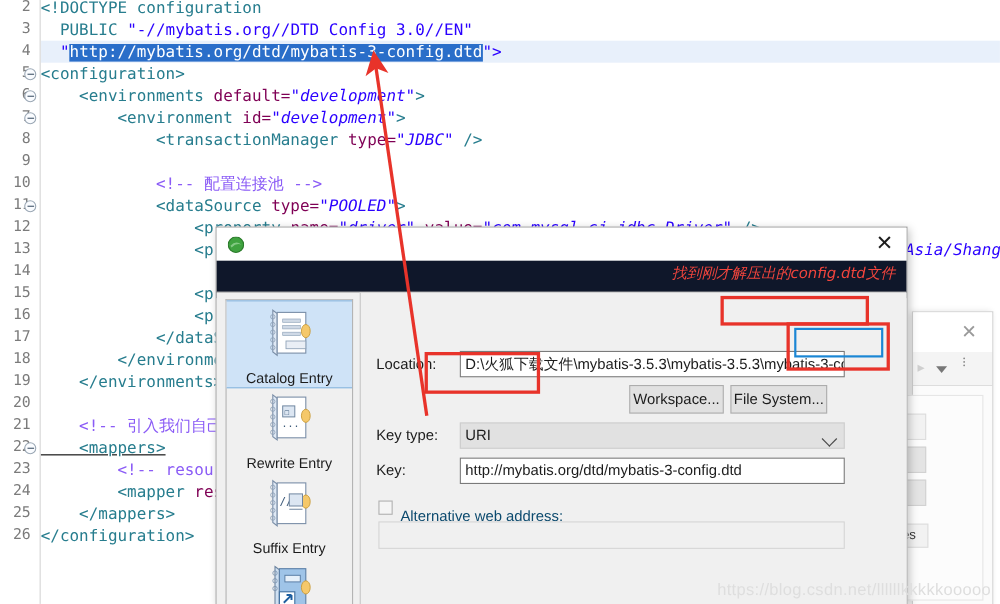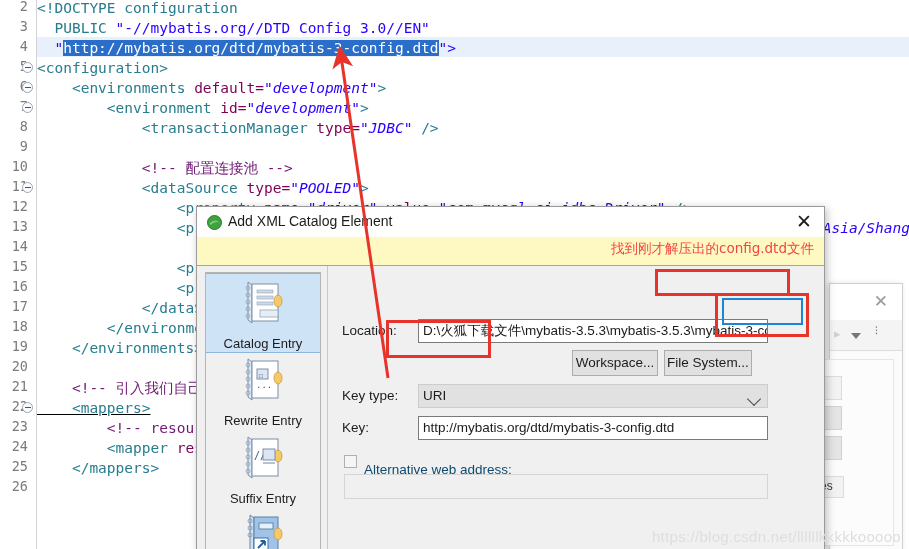--- a/index.html
+++ b/index.html
@@ -66,21 +66,21 @@
     left: 0;
     white-space: pre;
     font-family: "DejaVu Sans Mono", monospace;
     font-size: 14.5px;
     line-height: 20px;
     color: #000000;
   }
   .t-tag  { color: #277d8e; }
   .t-attr { color: #7f0055; }
   .t-val  { color: #2a00ff; font-style: italic; }
-  .t-cmt  { color: #701a75; }
+  .t-cmt  { color: #8b5cf6; }
   .t-pln  { color: #000000; }
   .t-dt   { color: #277d8e; }
   .t-str  { color: #2a00ff; }
   .sel {
     background: #2a6ec9;
     color: #ffffff;
   }
   #selrowbg {
     position: absolute;
     left: 37px;
@@ -198,22 +198,23 @@
     font-size: 19px;
     line-height: 22px;
     text-align: center;
     font-family: "Liberation Sans", sans-serif;
     cursor: pointer;
   }
   #dlg-banner {
     position: absolute;
     left: 0; top: 30px; right: 0;
     height: 28px;
-    background: #fef9c3;
+    background: #0f172a;
     border-bottom: 6px solid #a3a3a3;
+    font-style: italic;
   }
   #dlg-annot {
     position: absolute;
     right: 10px; top: 3px;
     font-size: 13.5px;
     color: #f2453d;
     font-family: "DejaVu Sans", sans-serif;
     white-space: nowrap;
   }
   #dlg-body {
@@ -426,20 +427,21 @@
       <div class="cline" style="top: 278px;"><span class="t-tag">                &lt;property</span></div>
       <div class="cline" style="top: 298px;"><span class="t-tag">            &lt;/dataSource&gt;</span></div>
       <div class="cline" style="top: 318px;"><span class="t-tag">        &lt;/environment&gt;</span></div>
       <div class="cline" style="top: 338px;"><span class="t-tag">    &lt;/environments&gt;</span></div>
       <div class="cline" style="top: 358px;"></div>
       <div class="cline" style="top: 378px;"><span class="t-cmt">    &lt;!-- 引入我们自己的映射文件 --&gt;</span></div>
       <div class="cline" style="top: 398px; text-decoration: underline;"><span class="t-tag">    &lt;mappers&gt;</span></div>
       <div class="cline" style="top: 418px;"><span class="t-cmt">        &lt;!-- resource --&gt;</span></div>
       <div class="cline" style="top: 438px;"><span class="t-tag">        &lt;mapper </span><span class="t-attr">resource=</span><span class="t-val">"UserMapper.xml"</span><span class="t-tag">/&gt;</span></div>
       <div class="cline" style="top: 458px;"><span class="t-tag">    &lt;/mappers&gt;</span></div>
+      <div class="cline" style="top: 478px;"><span class="t-tag">&lt;/configuration&gt;</span></div>
     </div>
 </div>
 
 <div id="bgwin" style="left: 829px; top: 283px; width: 72px; height: 266px;">
   <div id="bgwin-title">
     <span class="bgw-close" style="right:14px; top:7px;">✕</span>
   </div>
   <div id="bgwin-toolbar">
     <span class="bgw-arrow" style="left:4px; top:6px;">▸</span>
     <span class="bgw-chev" style="left:21px; top:13px;"></span>
@@ -458,21 +460,20 @@
 
 <div id="dialog" style="left: 196px; top: 206px; width: 627px; height: 343px;">
   <div id="dlg-titlebar">
     <span id="dlg-icon">
       <svg width="15" height="15" viewBox="0 0 15 15">
         <circle cx="7.5" cy="7.5" r="7" fill="#3fa23f"></circle>
         <circle cx="7.5" cy="7.5" r="7" fill="none" stroke="#2b7a2b" stroke-width="1"></circle>
         <path d="M2.5 8.5 Q7.5 3 12.5 7.5 Q8 5.5 3.5 10 Z" fill="#8fd08f" opacity="0.85"></path>
       </svg>
     </span>
-    <span id="dlg-title">Add XML Catalog Element</span>
     <span id="dlg-close">✕</span>
   </div>
 
   <div id="dlg-banner">
     <span id="dlg-annot">找到刚才解压出的config.dtd文件</span>
   </div>
 
   <div id="dlg-body">
 
     <div id="dlg-sidebar">

